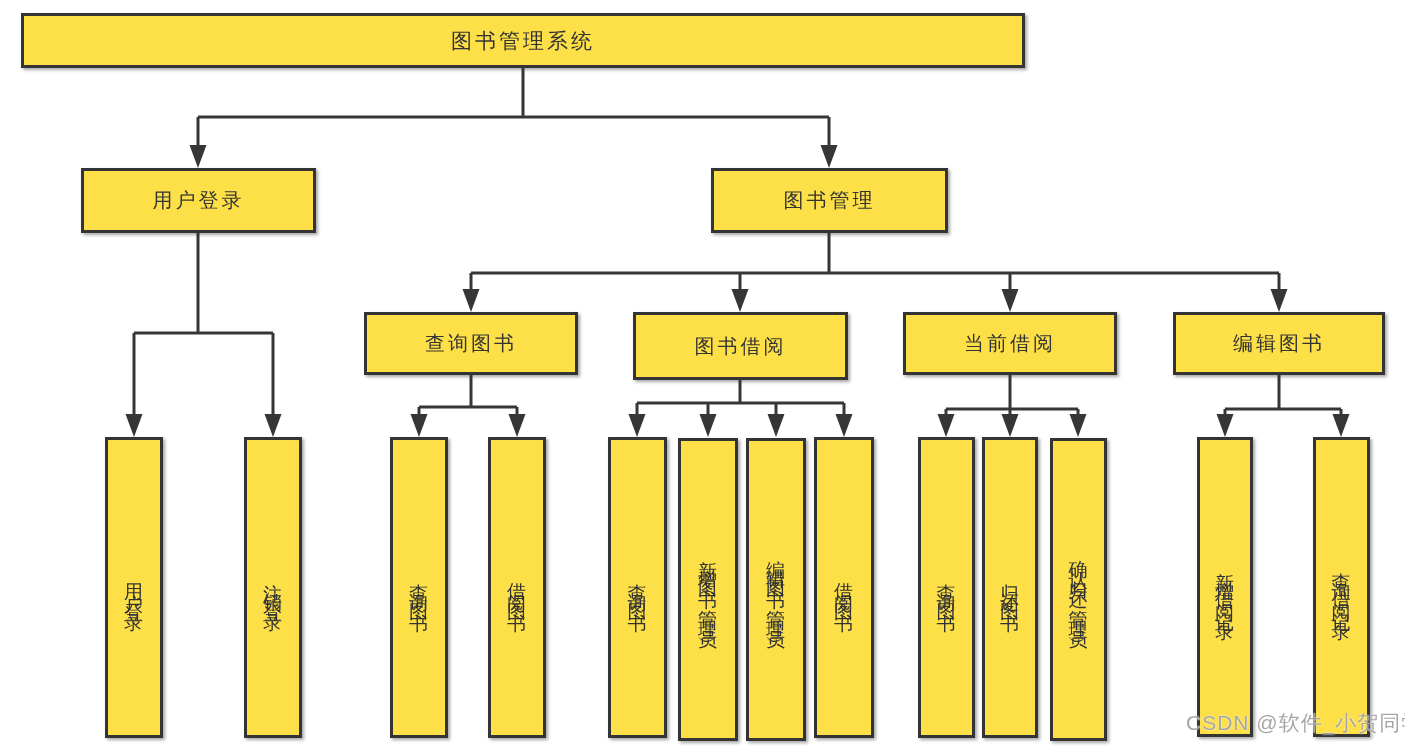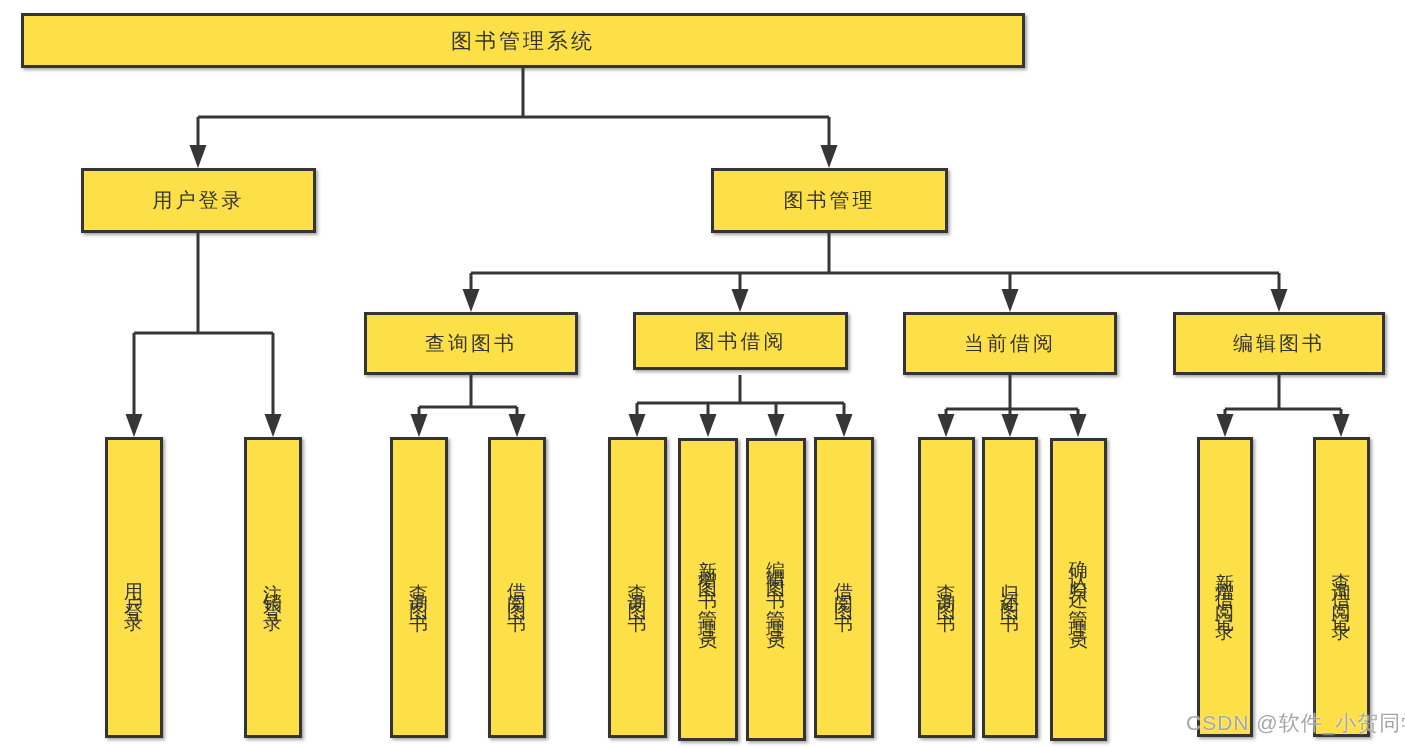--- a/index.html
+++ b/index.html
@@ -108,21 +108,21 @@
   <div class="node" style="left:81px; top:168px; width:235px; height:65px;">
     <span class="hlabel">用户登录</span>
   </div>
   <div class="node" style="left:711px; top:168px; width:237px; height:65px;">
     <span class="hlabel">图书管理</span>
   </div>
 
   <div class="node" style="left:364px; top:312px; width:214px; height:63px;">
     <span class="hlabel">查询图书</span>
   </div>
-  <div class="node" style="left:633px; top:312px; width:215px; height:58px;">
+  <div class="node" style="left:633px; top:312px; width:215px; height:68px;">
     <span class="hlabel">图书借阅</span>
   </div>
   <div class="node" style="left:903px; top:312px; width:214px; height:63px;text-align:right;">
     <span class="hlabel">当前借阅</span>
   </div>
   <div class="node" style="left:1173px; top:312px; width:212px; height:63px;">
     <span class="hlabel">编辑图书</span>
   </div>
 
   <div class="node leaf" style="left:105px; top:437px; width:58px; height:301px;">

